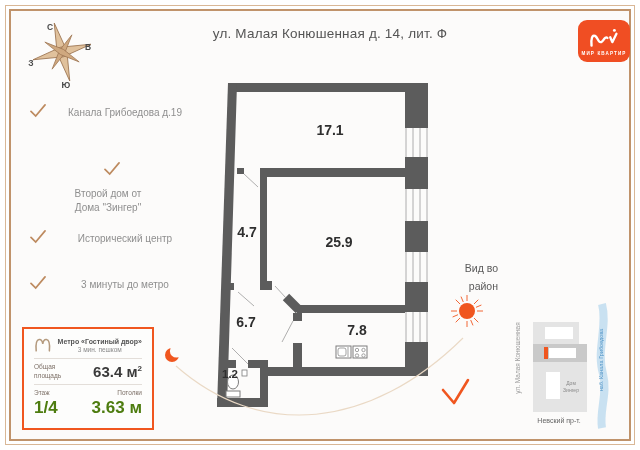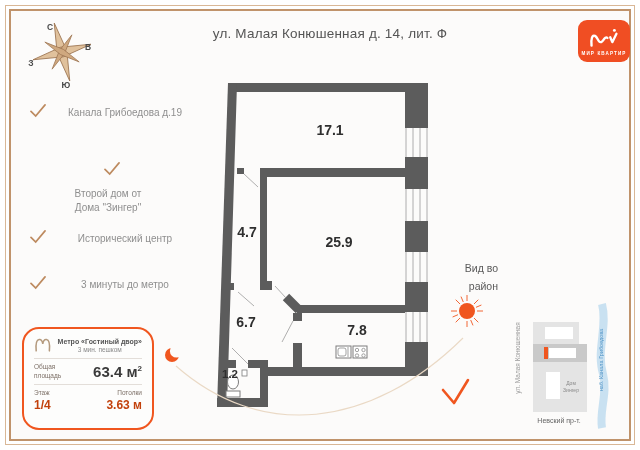--- a/index.html
+++ b/index.html
@@ -37,35 +37,35 @@
   .room-label.small{font-size:11.5px;}
 
   
   .view-note{position:absolute;left:438px;top:218px;width:60px;text-align:right;
     font-size:10.5px;line-height:1.7;color:#5a5a5a;margin-top:42px;}
   .sun{position:absolute;left:445px;top:289px;width:44px;height:44px;}
   .decor{position:absolute;left:150px;top:320px;width:340px;height:125px;pointer-events:none;}
 
   
   .info-box{position:absolute;left:22px;top:327px;width:132px;height:103px;box-sizing:border-box;
-    border:2px solid #f0561f;border-radius:17px;background:#fdfdfc;padding:7px 10px 6px 10px;}
+    border:2px solid #f0561f;border-radius:0;background:#fdfdfc;padding:7px 10px 6px 10px;}
   .info-row1{display:flex;align-items:center;justify-content:center;gap:6px;}
   .metro-text{text-align:center;}
   .metro-name{font-size:7px;font-weight:bold;color:#555;white-space:nowrap;}
   .metro-walk{font-size:6.5px;color:#8a8a8a;margin-top:1px;}
   .info-div{border:0;border-top:1px solid #e3ded9;margin:4px 0;}
   .info-row2{display:flex;align-items:center;justify-content:space-between;}
   .area-label{font-size:6.5px;color:#7d7067;line-height:1.3;}
   .area-value{font-size:15px;font-weight:bold;color:#3a3a3a;white-space:nowrap;}
   .area-value sup{font-size:8px;}
   .info-row3{display:flex;justify-content:space-between;margin-top:2px;}
   .ir3-col{display:flex;flex-direction:column;gap:2px;}
   .ir3-col.right{text-align:right;}
   .ir3-label{font-size:6.5px;color:#7d7067;}
-  .ir3-value{font-size:12px;font-weight:bold;color:#c2410c;}
+  .ir3-value{font-size:17px;font-weight:bold;color:#4d7c0f;}
 
   
   .mini-map{position:absolute;left:503px;top:298px;width:130px;height:144px;}
   .map-street{font-size:6.5px;fill:#9a9a9a;}
   .map-canal-text{font-size:5.5px;fill:#4d92c6;}
   .map-bldg-label{font-size:5px;fill:#8a8a8a;}
   .map-avenue{font-size:7px;fill:#666;}
   .compass-letter{font-size:8.5px;font-weight:bold;fill:#4a4a4a;}
 </style>
 </head>

